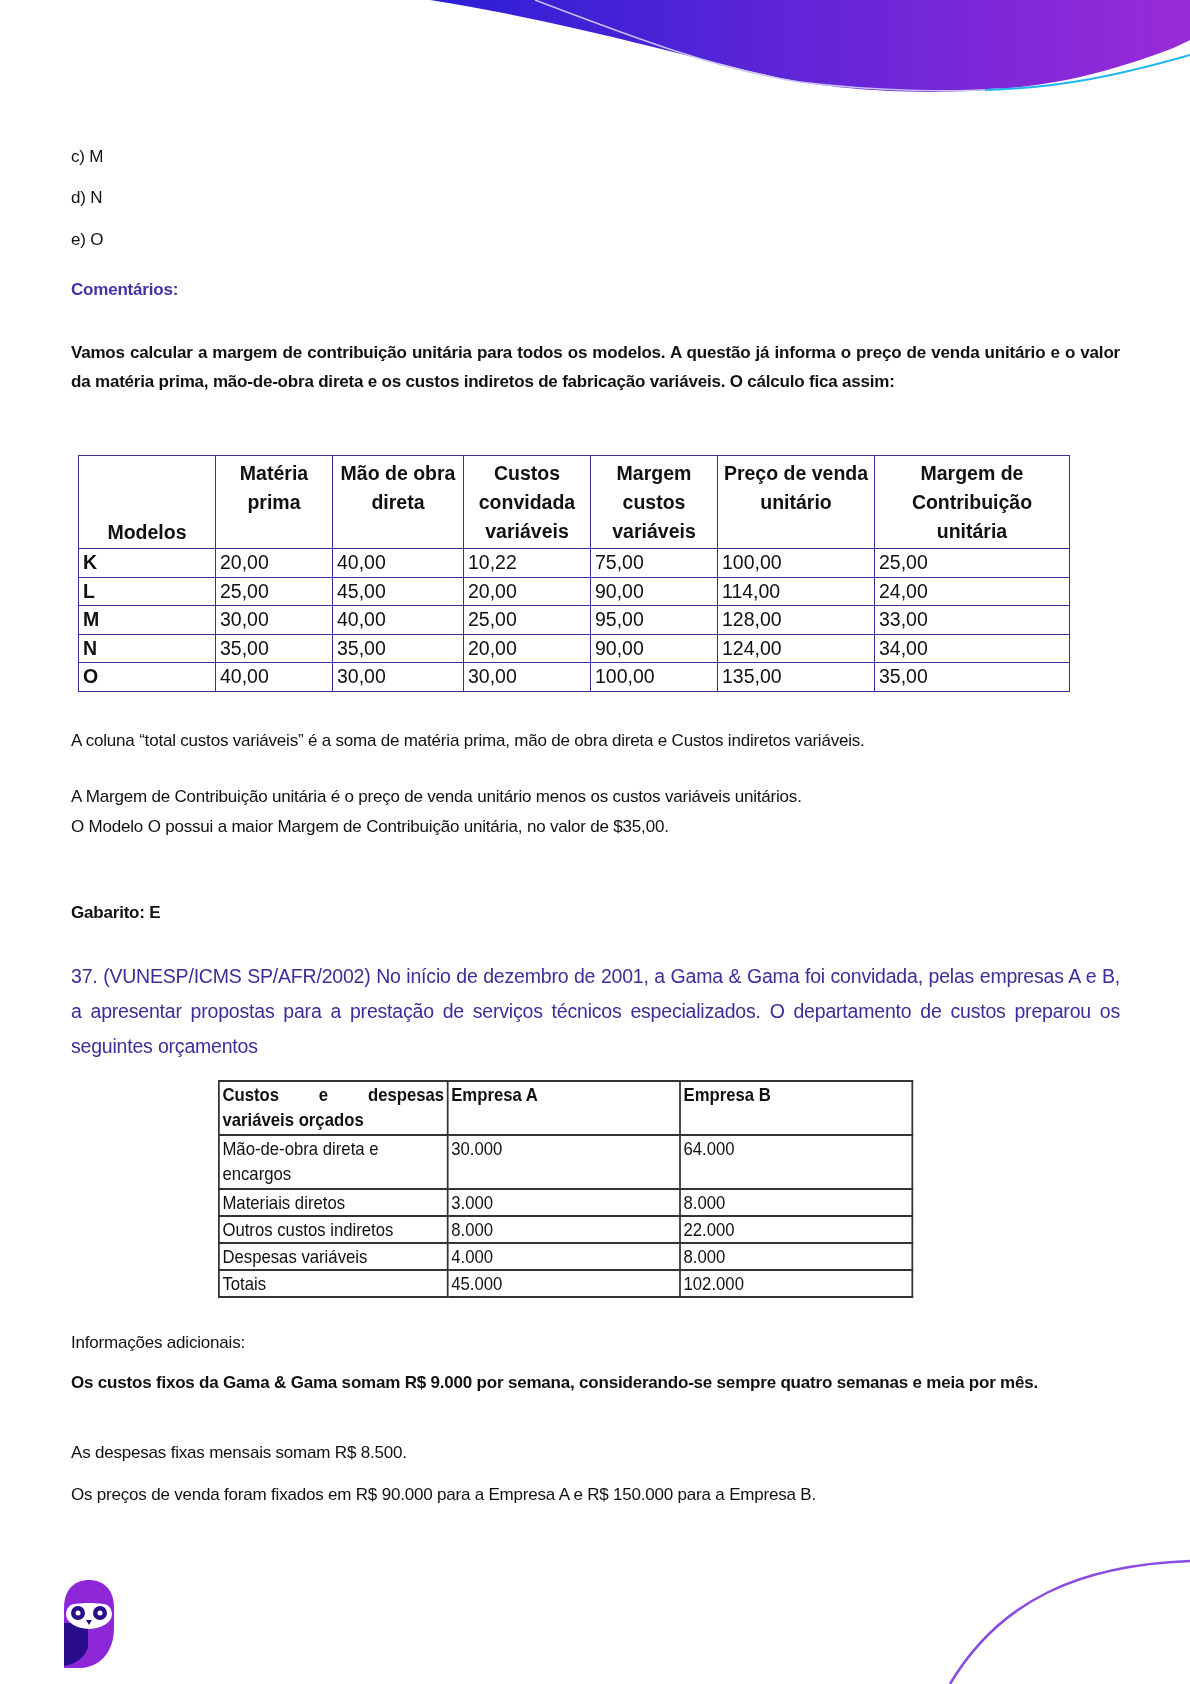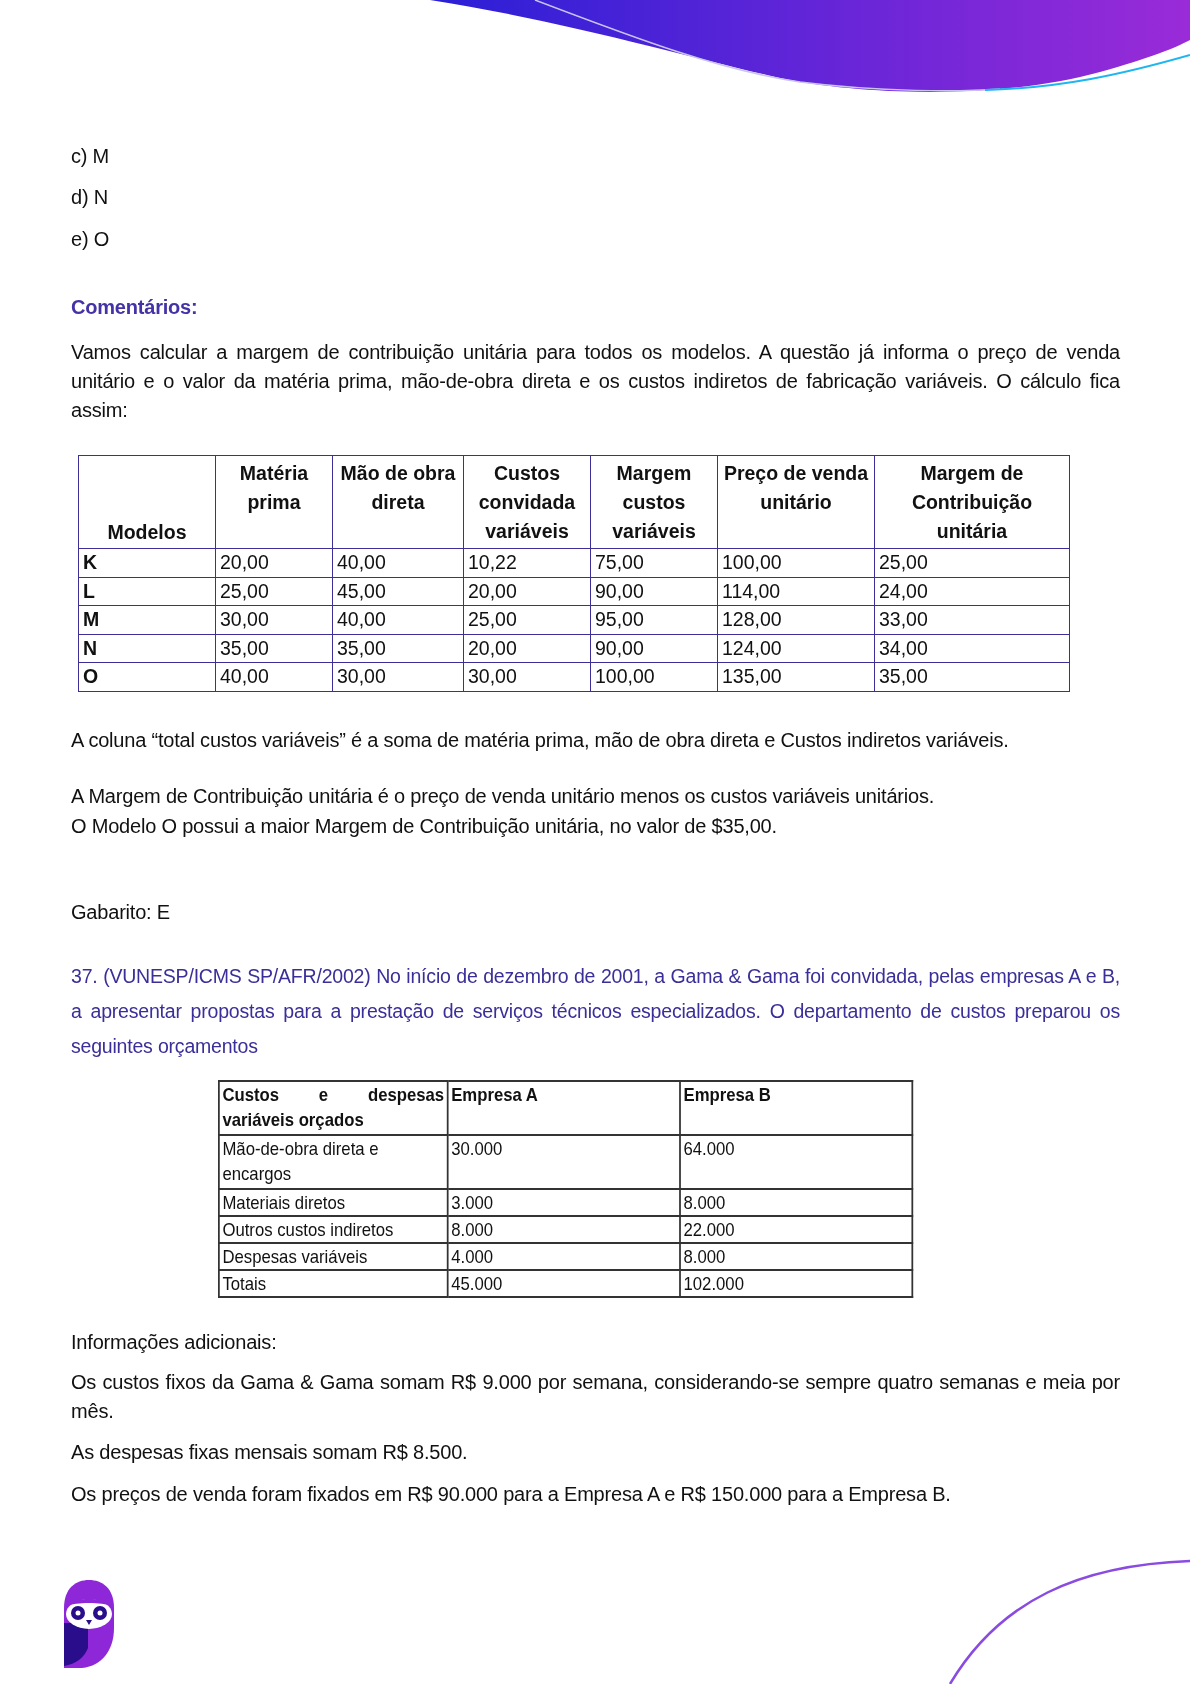--- a/index.html
+++ b/index.html
@@ -8,27 +8,27 @@
     background: #ffffff;
     font-family: "Liberation Sans", sans-serif;
     color: #111;
   }
   .deco-top { position: absolute; left: 0; top: 0; width: 1190px; height: 110px; }
   .deco-bottom { position: absolute; left: 0; top: 1520px; width: 1190px; height: 164px; }
   .logo { position: absolute; left: 62px; top: 1578px; width: 54px; height: 92px; }
 
   .content { position: absolute; left: 71px; top: 0; width: 1049px; }
   .txt {
-    position: absolute; left: 0; font-size: 20px; line-height: 29px;
+    position: absolute; left: 0; font-size: 17px; line-height: 29px;
     font-family: "Liberation Sans Narrow", "Liberation Sans", sans-serif;
     letter-spacing: -0.2px; white-space: nowrap;
   }
-  .para { white-space: normal; width: 1049px; text-align: justify; }
+  .para { white-space: normal; width: 1049px; text-align: justify; font-weight: bold; }
   .heading { color: #4433a6; font-weight: bold; }
-  .bold { font-weight: normal; }
+  .bold { font-weight: bold; }
   .question { color: #3a2f99; font-weight: normal; white-space: normal; width: 1049px;
               text-align: justify; line-height: 35px; font-size: 19.5px; }
 
   table.t1 {
     position: absolute; left: 78px; top: 455px; border-collapse: collapse;
     font-size: 19.5px; color: #111;
   }
   table.t1 td, table.t1 th {
     border: 1.5px solid #3d2f9a; padding: 0 4px;
     height: 27.5px; line-height: 27px;
@@ -76,21 +76,21 @@
   <circle cx="38" cy="35" r="2.5" fill="#ffffff"></circle>
   <path d="M24,42 L27,47 L30,42 Z" fill="#2a0d8a"></path>
   <path d="M4,24 C14,20 40,20 50,24 L50,28 C40,24 14,24 4,28 Z" fill="#8d27d8"></path>
 </svg>
 
 <div class="content">
   <div class="txt" style="top:142px">c) M</div>
   <div class="txt" style="top:183px">d) N</div>
   <div class="txt" style="top:225px">e) O</div>
 
-  <div class="txt heading" style="top:293px">Comentários:</div>
+  <div class="txt heading" style="top:275px">Comentários:</div>
 
   <div class="txt para" style="top:338px">Vamos calcular a margem de contribuição unitária para todos os modelos. A questão já informa o preço de venda unitário e o valor da matéria prima, mão-de-obra direta e os custos indiretos de fabricação variáveis. O cálculo fica assim:</div>
 </div>
 
 <table class="t1">
   <thead>
     <tr>
       <th style="width:128px">Modelos</th>
       <th style="width:108px; vertical-align:top; padding-top:3px">Matéria prima</th>
       <th style="width:122px; vertical-align:top; padding-top:3px">Mão de obra direta</th>

